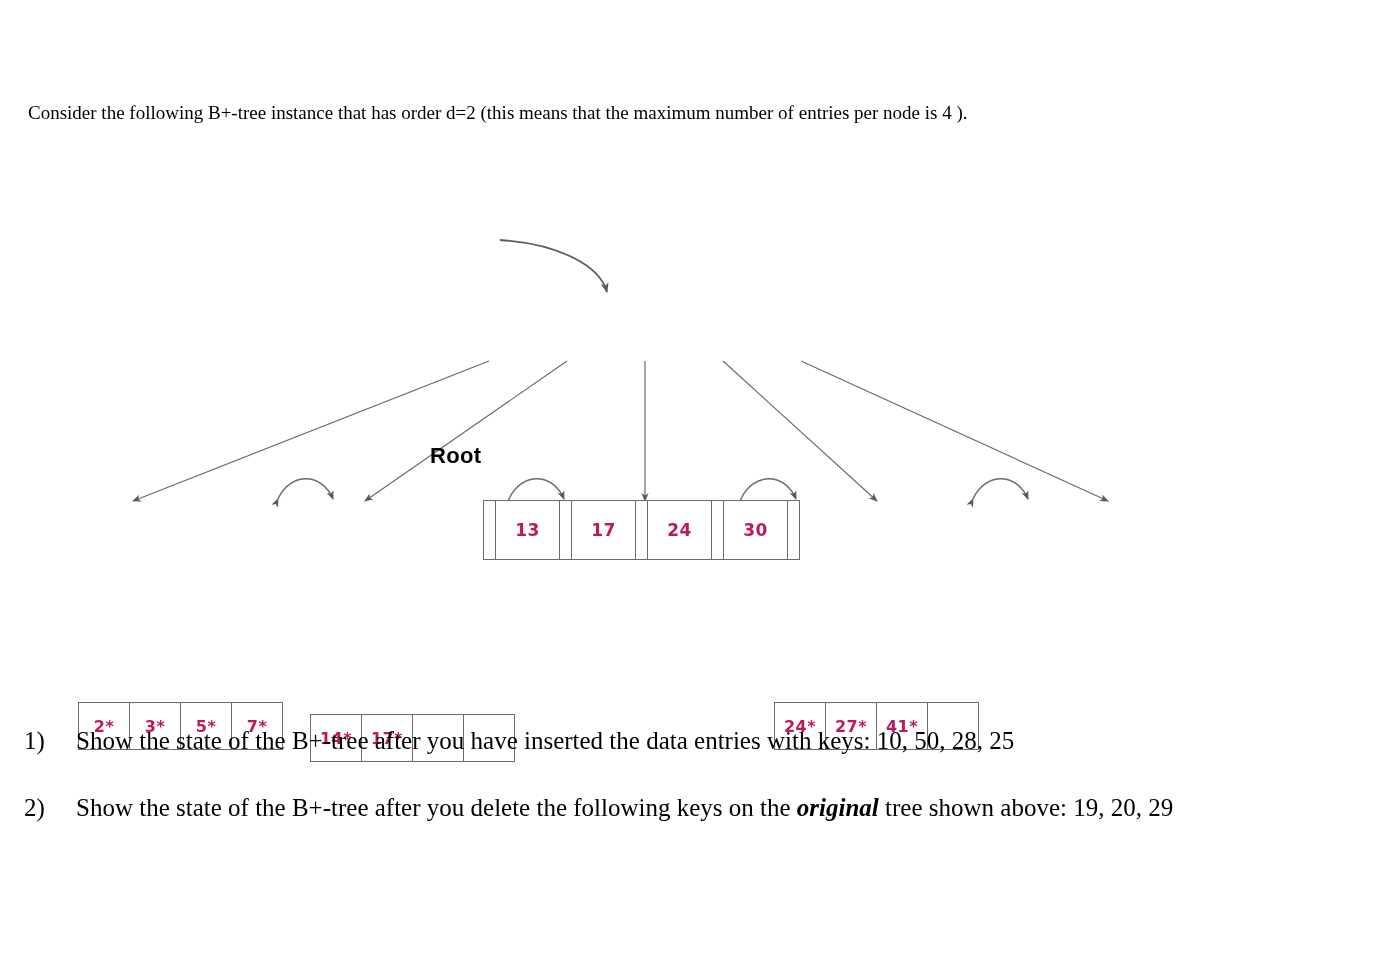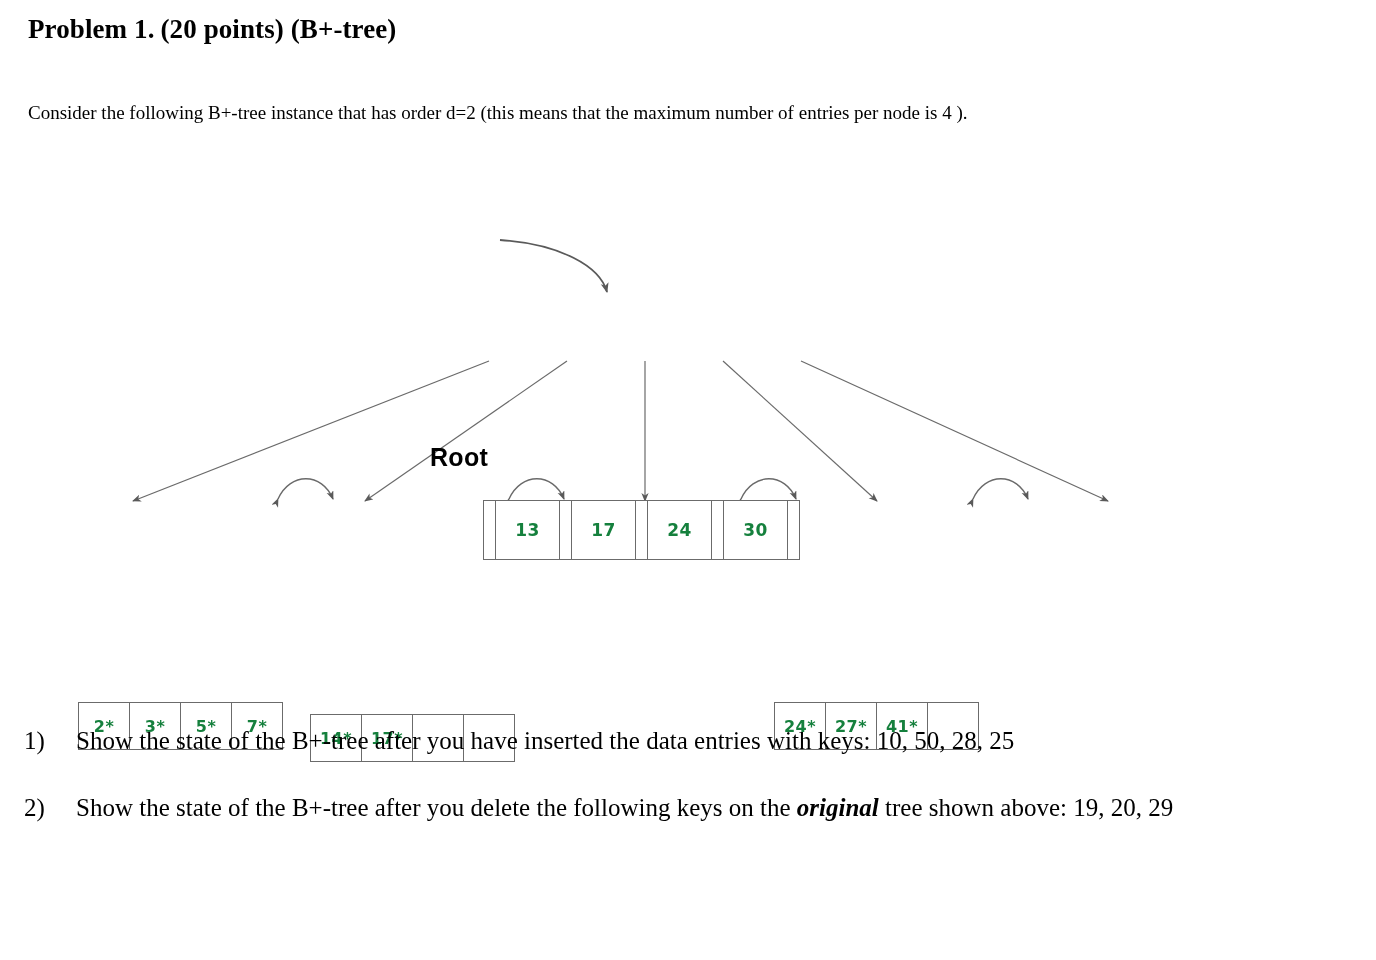--- a/index.html
+++ b/index.html
@@ -77,21 +77,21 @@
     position: absolute;
     left: 0;
     top: 0;
   }
 
   .root-label {
     position: absolute;
     left: 430px;
     top: 243px;
     font-family: "Liberation Sans", "DejaVu Sans", sans-serif;
-    font-size: 25px;
+    font-size: 22px;
     font-weight: bold;
     letter-spacing: 0.3px;
   }
 
   
   .node {
     position: absolute;
     display: flex;
     box-sizing: border-box;
     background: #ffffff;
@@ -99,21 +99,21 @@
   .cell {
     box-sizing: border-box;
     border: 1px solid #6b6b6b;
     margin-left: -1px;
     display: flex;
     align-items: center;
     justify-content: center;
     font-family: "DejaVu Sans", "Liberation Sans", sans-serif;
     font-size: 17px;
     font-weight: bold;
-    color: #15803d;
+    color: #be185d;
     background: #ffffff;
     letter-spacing: 0.5px;
   }
   .cell:first-child { margin-left: 0; }
 
   
   .root-node {
     left: 483px;
     top: 300px;
     height: 60px;
@@ -126,23 +126,20 @@
     top: 502px;
     height: 48px;
   }
   .leaf-node .cell { width: 52px; font-size: 16px; }
 </style>
 </head>
 <body>
 
 <div class="page">
 
-  <div class="problem-title">
-    <span class="pt-num">Problem 1.</span><span>(20 points) (B+-tree)</span>
-  </div>
 
   <div class="intro">Consider the following B+-tree instance that has order d=2 (this means that the maximum number of entries per node is 4 ).</div>
 
   <div class="diagram">
 
     <svg width="1376" height="400" viewBox="0 0 1376 400">
       <defs>
         <marker id="ah" markerWidth="11" markerHeight="11" refX="9" refY="4" orient="auto" markerUnits="userSpaceOnUse">
           <path d="M0,0 L10,4 L0,8 L2.6,4 Z" fill="#5a5a5a"></path>
         </marker>

